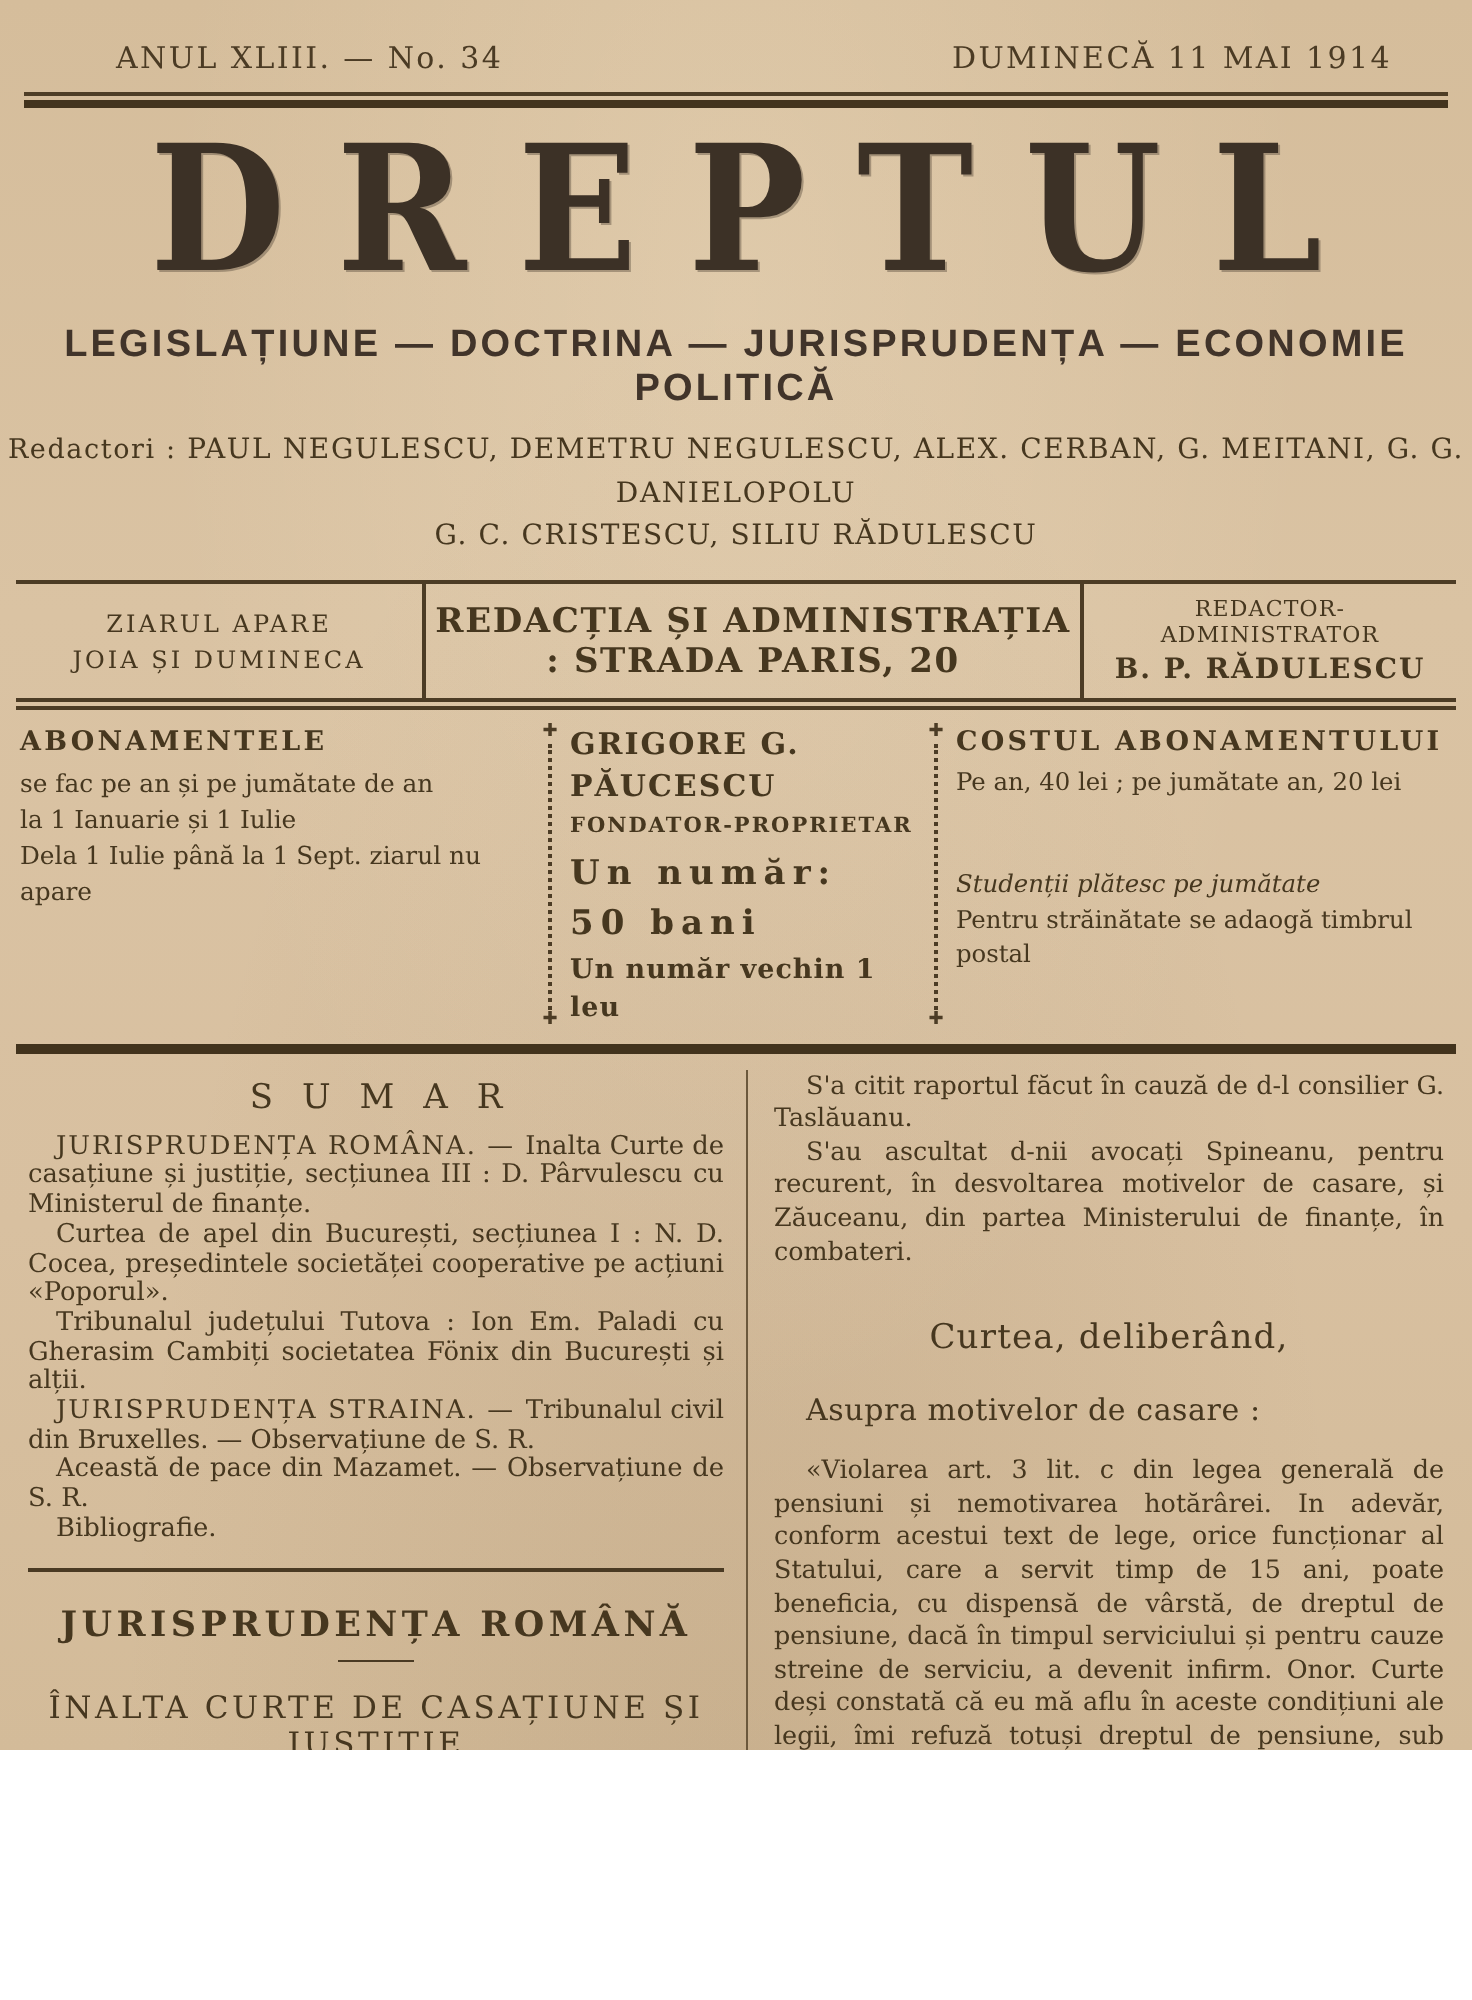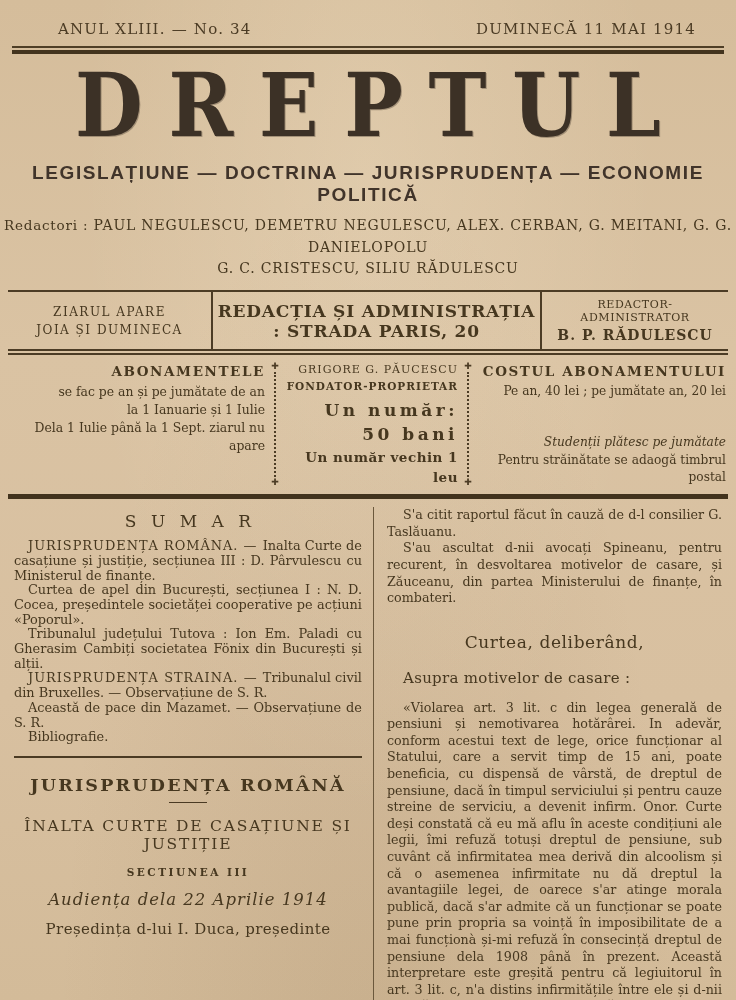--- a/index.html
+++ b/index.html
@@ -1,18 +1,18 @@
 <!DOCTYPE html>
 <html><head>
 <meta charset="utf-8">
 <style>
   html,body{margin:0;padding:0;}
   .page{
     position:relative;
-    width:736px;height:1000px;
+    width:736px;height:875px;
     margin:0 auto;
     overflow:hidden;
     color:#46371f;
     font-family:"DejaVu Serif","Liberation Serif",serif;
     background:
       radial-gradient(ellipse at 50% 18%, rgba(255,243,218,0.20), rgba(0,0,0,0) 55%),
       radial-gradient(ellipse at 50% 110%, rgba(120,90,55,0.12), rgba(0,0,0,0) 60%),
       linear-gradient(180deg,#d5bd9b 0%,#dac3a3 35%,#d8c0a0 70%,#d3bb99 100%);
   }
   
@@ -44,26 +44,26 @@
     border-top:2px solid #4c3c25;border-bottom:2px solid #4c3c25;}
   .strip-cell{display:flex;flex-direction:column;justify-content:center;text-align:center;padding:6px 4px;}
   .strip-left{width:195px;font-size:12px;letter-spacing:1.5px;line-height:1.5;border-right:2px solid #4c3c25;}
   .strip-center{flex:1;font-size:17px;font-weight:bold;letter-spacing:0.8px;border-right:2px solid #4c3c25;}
   .strip-right{width:178px;justify-content:center;}
   .strip-right .sr1{font-size:11px;letter-spacing:0.6px;}
   .strip-right .sr2{font-size:14px;font-weight:bold;letter-spacing:1px;margin-top:3px;}
   .strip-underline{height:1.5px;background:#4c3c25;margin:2px 8px 0;}
   
   .subs{display:flex;align-items:stretch;padding:7px 10px 4px;}
-  .subs-col{text-align:right;line-height:1.45;}
+  .subs-col{text-align:left;line-height:1.45;}
   .subs-left{width:255px;font-size:12.4px;}
   .subs-center{flex:1;}
   .subs-right{width:248px;font-size:12.2px;}
   .subs-title{font-weight:bold;font-size:13.5px;letter-spacing:1.6px;margin-bottom:2px;}
-  .founder{font-weight:normal;font-size:11px;letter-spacing:1px;}
+  .founder{font-weight:bold;font-size:15px;letter-spacing:1px;}
   .founder-sub{font-weight:bold;font-size:10.5px;letter-spacing:1px;margin-top:1px;}
   .price{font-weight:bold;font-size:17px;letter-spacing:3.5px;margin-top:4px;}
   .price-old{font-weight:bold;font-size:13.5px;letter-spacing:0.5px;margin-top:1px;}
   .it{font-style:italic;margin-top:33px;}
   .orn{width:16px;display:flex;flex-direction:column;align-items:center;margin:0 2px;}
   .orn-cap{font-family:"DejaVu Sans",sans-serif;font-size:9px;line-height:9px;color:#4c3c25;}
   .orn-line{flex:1;width:0;border-left:2px dotted #4c3c25;margin:1px 0;}
   .rule-thick{height:5px;background:#42331d;margin:3px 8px 0;}
   
   .body-cols{display:flex;align-items:stretch;padding:8px 14px 0;height:620px;}

